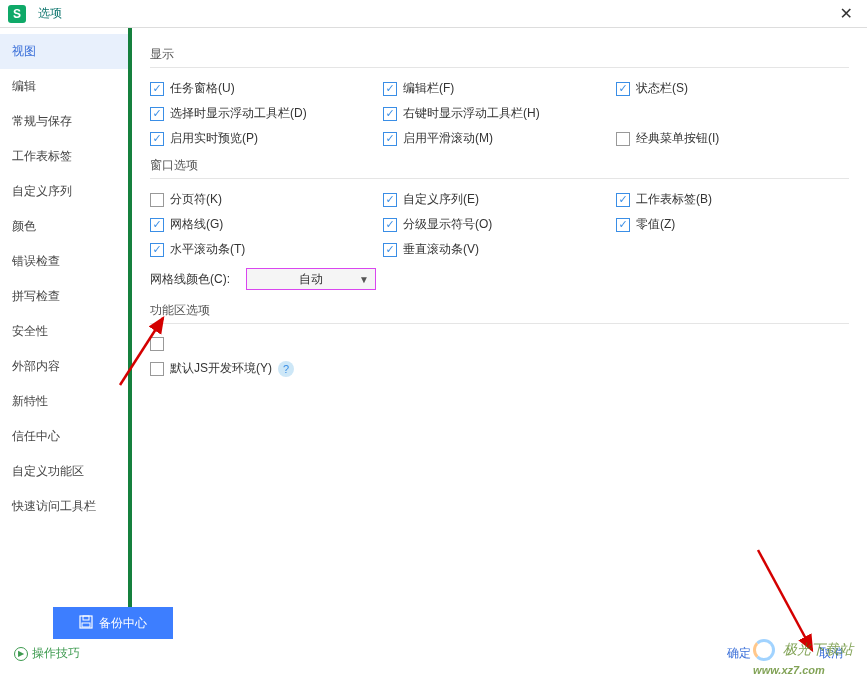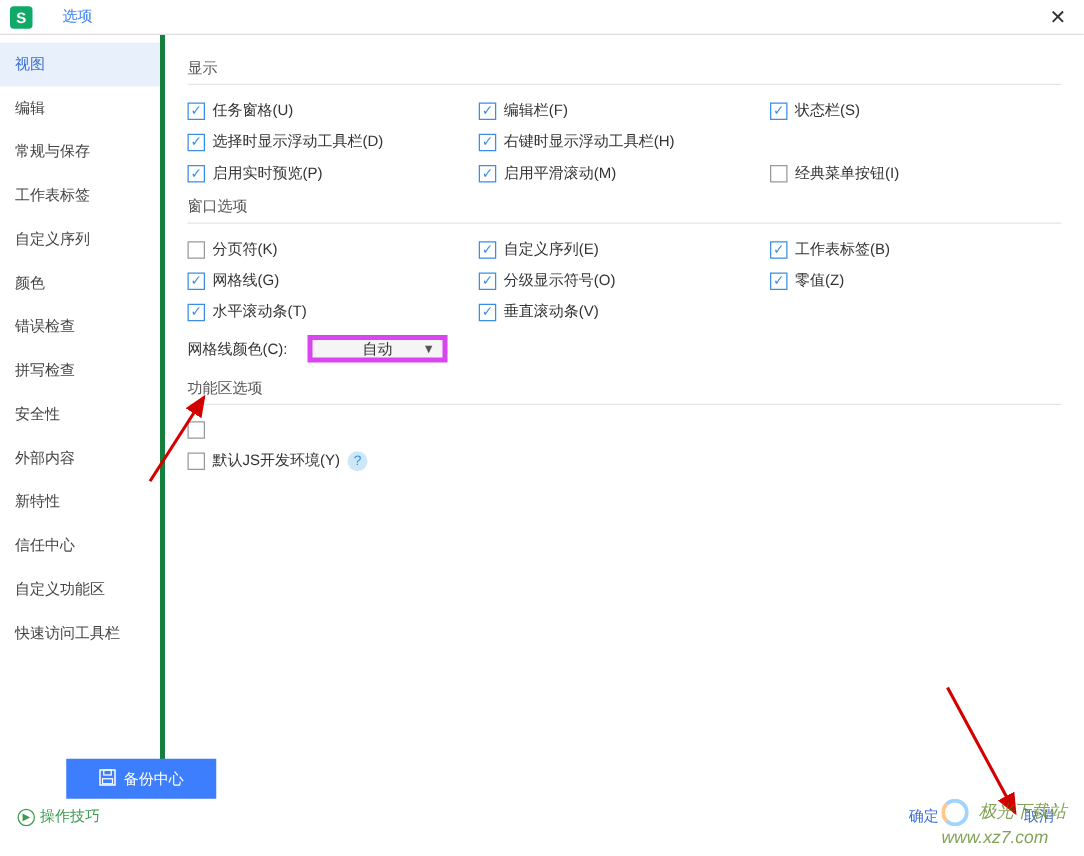--- a/index.html
+++ b/index.html
@@ -1,36 +1,36 @@
 <!DOCTYPE html>
 <html><head>
 <meta charset="utf-8">
 <style>
 * { box-sizing: border-box; margin: 0; padding: 0; }
 body { font-family: "Microsoft YaHei", sans-serif; font-size: 12px; background: #fff; width: 867px; height: 685px; position: relative; overflow: hidden; }
 .titlebar { height: 28px; border-bottom: 1px solid #ddd; display: flex; align-items: center; padding: 0 8px; }
 .app-icon { width: 18px; height: 18px; background: #0fa968; border-radius: 3px; color: #fff; display: flex; align-items: center; justify-content: center; font-weight: bold; font-size: 12px; }
-.title-text { margin-left: 24px; color: #3b82f6; }
+.title-text { margin-left: 12px; color: #0f766e; }
 .close-btn { margin-left: auto; font-size: 16px; color: #333; cursor: pointer; padding: 0 6px; }
 .main { display: flex; height: 600px; }
 .sidebar { width: 132px; border-right: 4px solid #15803d; padding-top: 6px; background:#fafafa00; display:flex; flex-direction:column; }
 .side-items { flex:1; overflow:hidden; }
 .side-item { padding: 9px 12px; color: #444; cursor: pointer; }
 .side-item.active { background: #e8f0fc; color: #3a6fd8; }
 .content { flex: 1; padding: 12px 18px; color: #333; }
 .section-label { padding: 6px 0 4px 0; color: #555; }
 .section-line { border-bottom: 1px solid #e5e5e5; margin-bottom: 8px; }
 .row { display: flex; }
 .col { flex: 1; display: flex; align-items: center; padding: 4px 0; min-height: 24px; }
 .chk { width: 14px; height: 14px; border: 1px solid #3a8ee6; margin-right: 6px; display: inline-flex; align-items: center; justify-content: center; color: #3a8ee6; font-size: 11px; background:#fff; }
 .chk.unchecked { color: transparent; border-color:#999; }
 .label-txt { color: #333; }
 .grid-row { display:flex; align-items:center; padding:6px 0; }
 .grid-label { width:96px; }
-.select-box { width:112px; height:22px; border:4px solid #d946ef; display:flex; align-items:center; justify-content:center; position:relative; background:#f5f5f5; }
+.select-box { width:130px; height:22px; border:1px solid #d946ef; display:flex; align-items:center; justify-content:center; position:relative; background:#f5f5f5; }
 .select-box .caret { position:absolute; right:6px; font-size:10px; color:#555; }
 .help-icon { width:16px; height:16px; border-radius:50%; background:#cde7f7; color:#3a8ee6; display:inline-flex; align-items:center; justify-content:center; margin-left:6px; font-size:11px; }
 .footer { position:absolute; bottom:14px; left:0; right:0; height:56px; }
 .backup-btn { position:absolute; left:14px; top:-8px; width:120px; height:32px; background:#3d7eff; color:#fff; display:flex; align-items:center; justify-content:center; gap:6px; cursor:pointer;margin-left:39px; }
 .tips-link { position:absolute; left:14px; top:30px; color:#3d9a4f; display:flex; align-items:center; gap:4px; cursor:pointer; }
 .circle-play { width:14px; height:14px; border:1.5px solid #3d9a4f; border-radius:50%; display:inline-flex; align-items:center; justify-content:center; font-size:8px; }
 .foot-btn { position:absolute; right:14px; top:26px; display:flex; gap:48px; }
 .btn-flat { color:#3a6fd8; cursor:pointer; padding:4px 10px; }
 .watermark { position:absolute; right:14px; bottom:8px; color:#4d7c0f; font-style:italic; font-size:14px; opacity:.7; pointer-events:none; }
 .wm-logo { width:22px; height:22px; border:3px solid #7ac1ff; border-left-color:#ffb05a; border-radius:50%; display:inline-block; vertical-align:middle; margin-right:4px; }
@@ -221,14 +221,14 @@
           <path d="M0,0 L7,3 L0,6 Z" fill="#d40000"></path>
         </marker>
       </defs>
       <line x1="8" y1="5" x2="62" y2="105" stroke="#d40000" stroke-width="2.5" marker-end="url(#ah2)"></line>
     </svg>
 </div>
 
 <div class="watermark">
   <span class="wm-logo"></span>
   <span>极光下载站</span><br>
-  <span style="font-size:14px;">www.xz7.com</span>
+  <span style="font-size:11px;font-weight:bold;">www.xz7.com</span>
 </div>
 
 </body></html>

